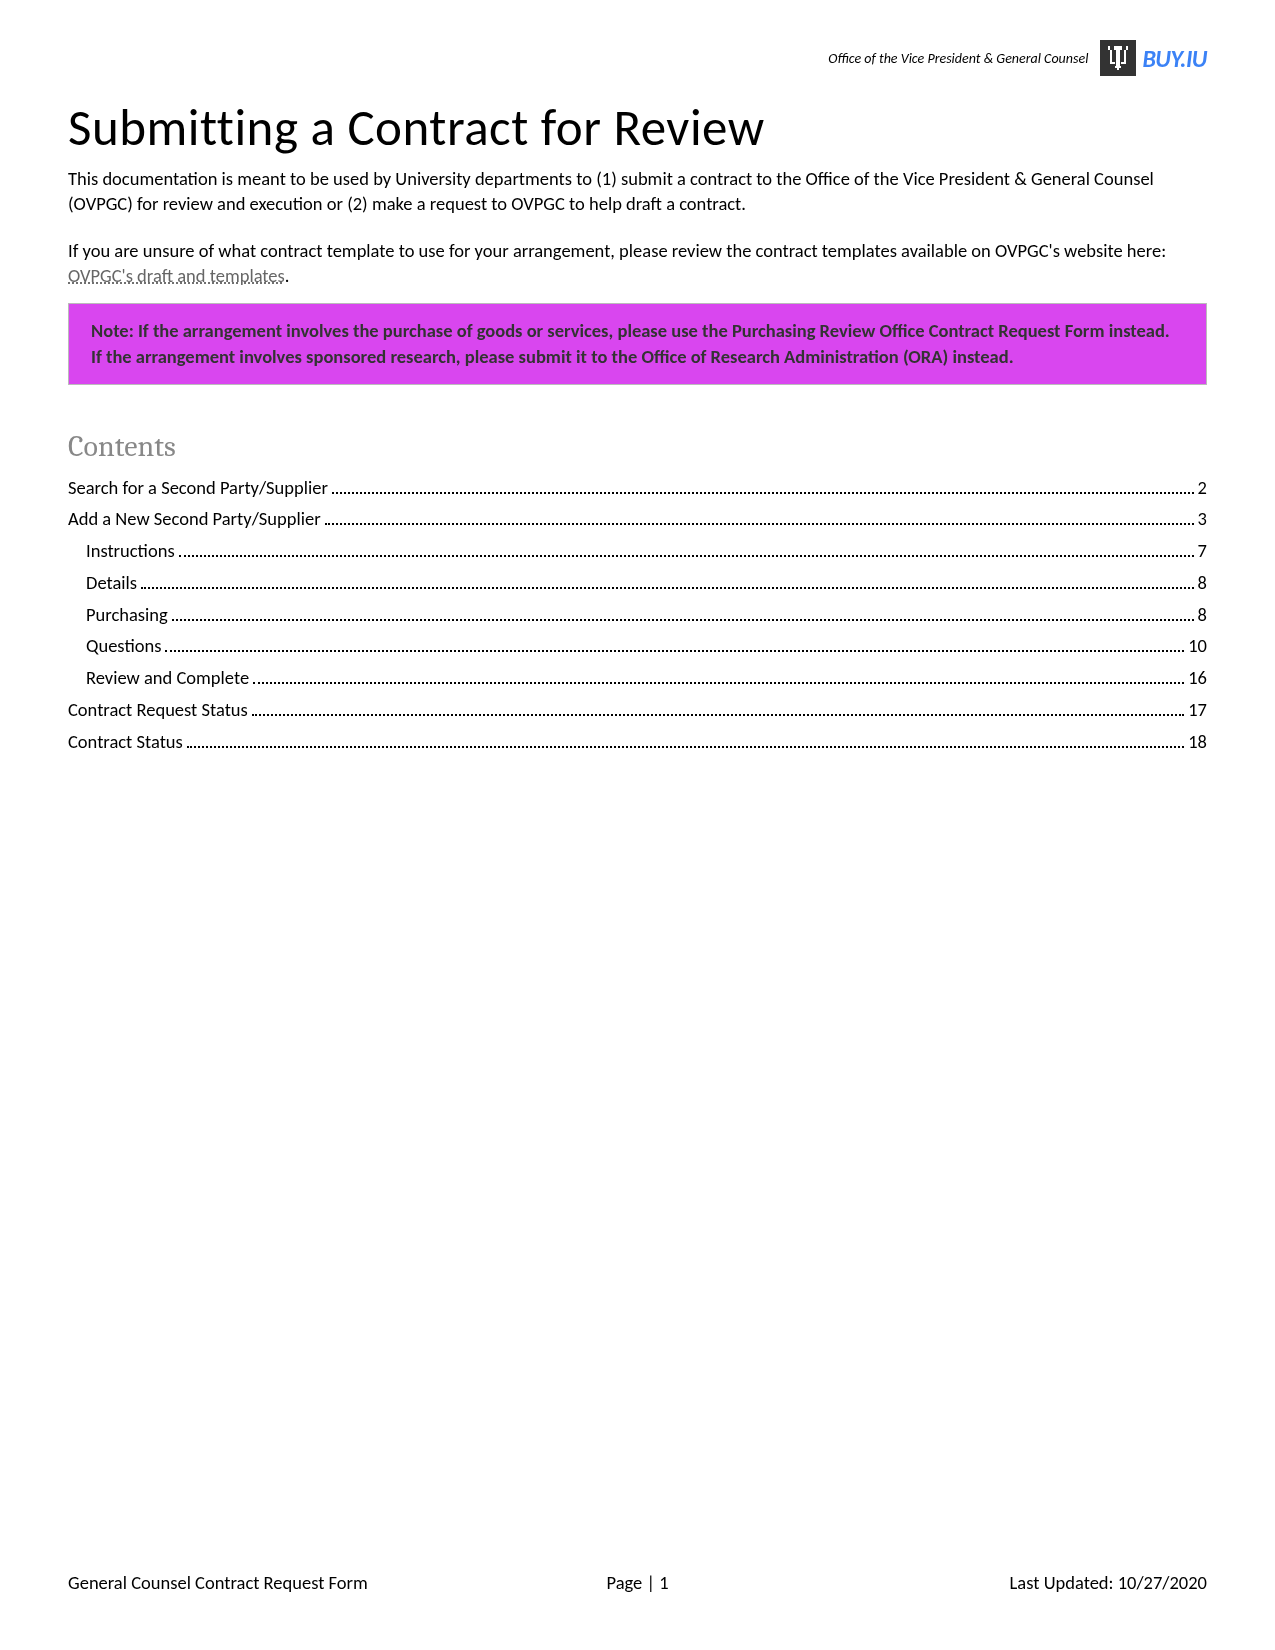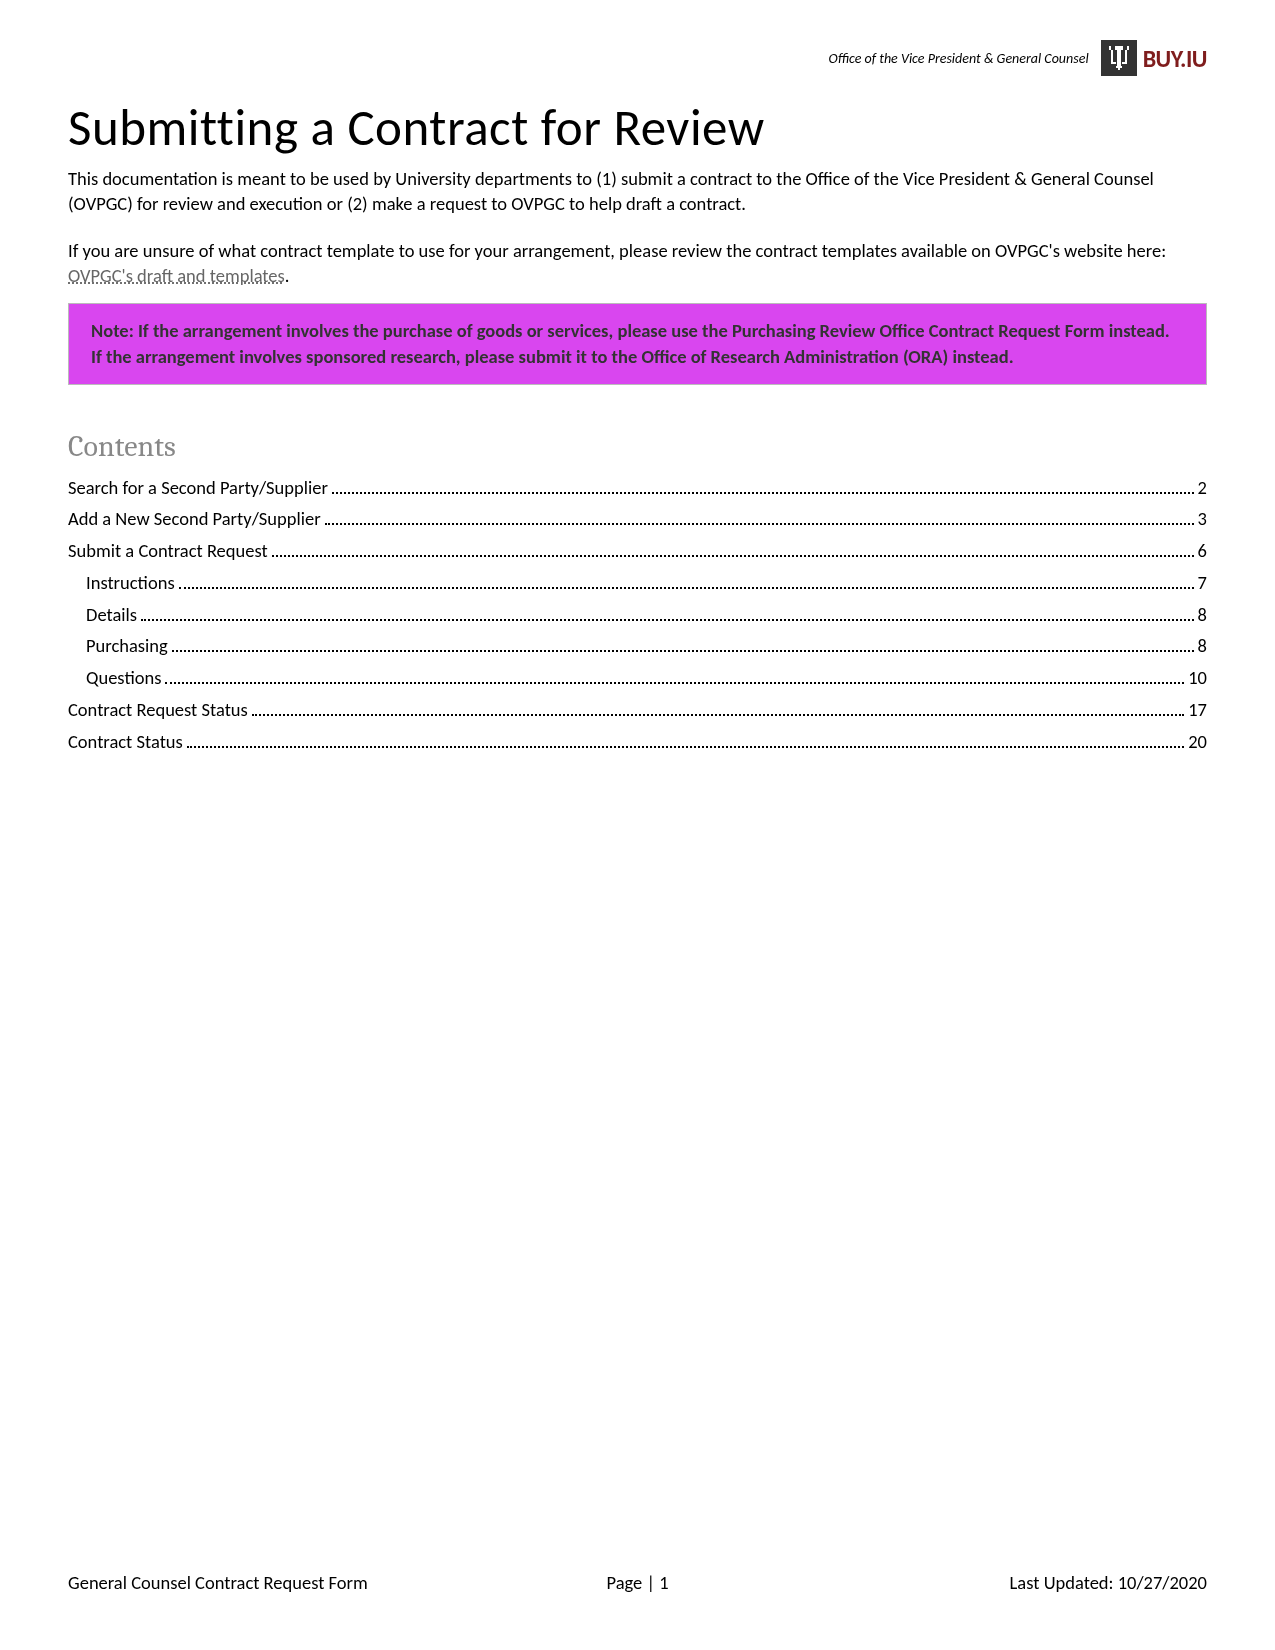--- a/index.html
+++ b/index.html
@@ -40,22 +40,23 @@
       align-items: center;
       justify-content: center;
     }
     .iu-logo svg {
       width: 24px;
       height: 28px;
     }
     .buyiu {
       font-weight: 900;
       font-size: 24px;
-      color: #7f1d1d;
+      color: #3b82f6;
       letter-spacing: -0.5px;
+      font-style: italic;
     }
     .page-title {
       font-size: 51px;
       font-weight: 400;
       color: #000;
       margin-bottom: 8px;
       letter-spacing: 0.5px;
     }
     .intro-text {
       font-size: 18.5px;
@@ -168,54 +169,54 @@
 <div class="toc-line">
       <span class="toc-label">Search for a Second Party/Supplier </span>
       <span class="toc-dots"></span>
       <span class="toc-page"> 2</span>
     </div>
     <div class="toc-line">
       <span class="toc-label">Add a New Second Party/Supplier </span>
       <span class="toc-dots"></span>
       <span class="toc-page"> 3</span>
     </div>
-    <div class="toc-line">
-      <span class="toc-label">Submit a Contract Request </span>
-      <span class="toc-dots"></span>
-      <span class="toc-page"> 6</span>
-    </div>
     <div class="toc-line indent">
       <span class="toc-label">Instructions </span>
       <span class="toc-dots"></span>
       <span class="toc-page"> 7</span>
     </div>
     <div class="toc-line indent">
       <span class="toc-label">Details </span>
       <span class="toc-dots"></span>
       <span class="toc-page"> 8</span>
     </div>
     <div class="toc-line indent">
       <span class="toc-label">Purchasing </span>
       <span class="toc-dots"></span>
       <span class="toc-page"> 8</span>
     </div>
     <div class="toc-line indent">
       <span class="toc-label">Questions </span>
       <span class="toc-dots"></span>
       <span class="toc-page"> 10</span>
+    </div>
+    <div class="toc-line indent">
+      <span class="toc-label">Review and Complete </span>
+      <span class="toc-dots"></span>
+      <span class="toc-page"> 16</span>
     </div>
     <div class="toc-line">
       <span class="toc-label">Contract Request Status </span>
       <span class="toc-dots"></span>
       <span class="toc-page"> 17</span>
     </div>
     <div class="toc-line">
       <span class="toc-label">Contract Status </span>
       <span class="toc-dots"></span>
-      <span class="toc-page"> 20</span>
+      <span class="toc-page"> 18</span>
     </div>
   </div>
 
 <div class="footer">
   <span>General Counsel Contract Request Form</span>
   <span class="footer-center">Page | 1</span>
   <span>Last Updated: 10/27/2020</span>
 </div>
 
 </body></html>

